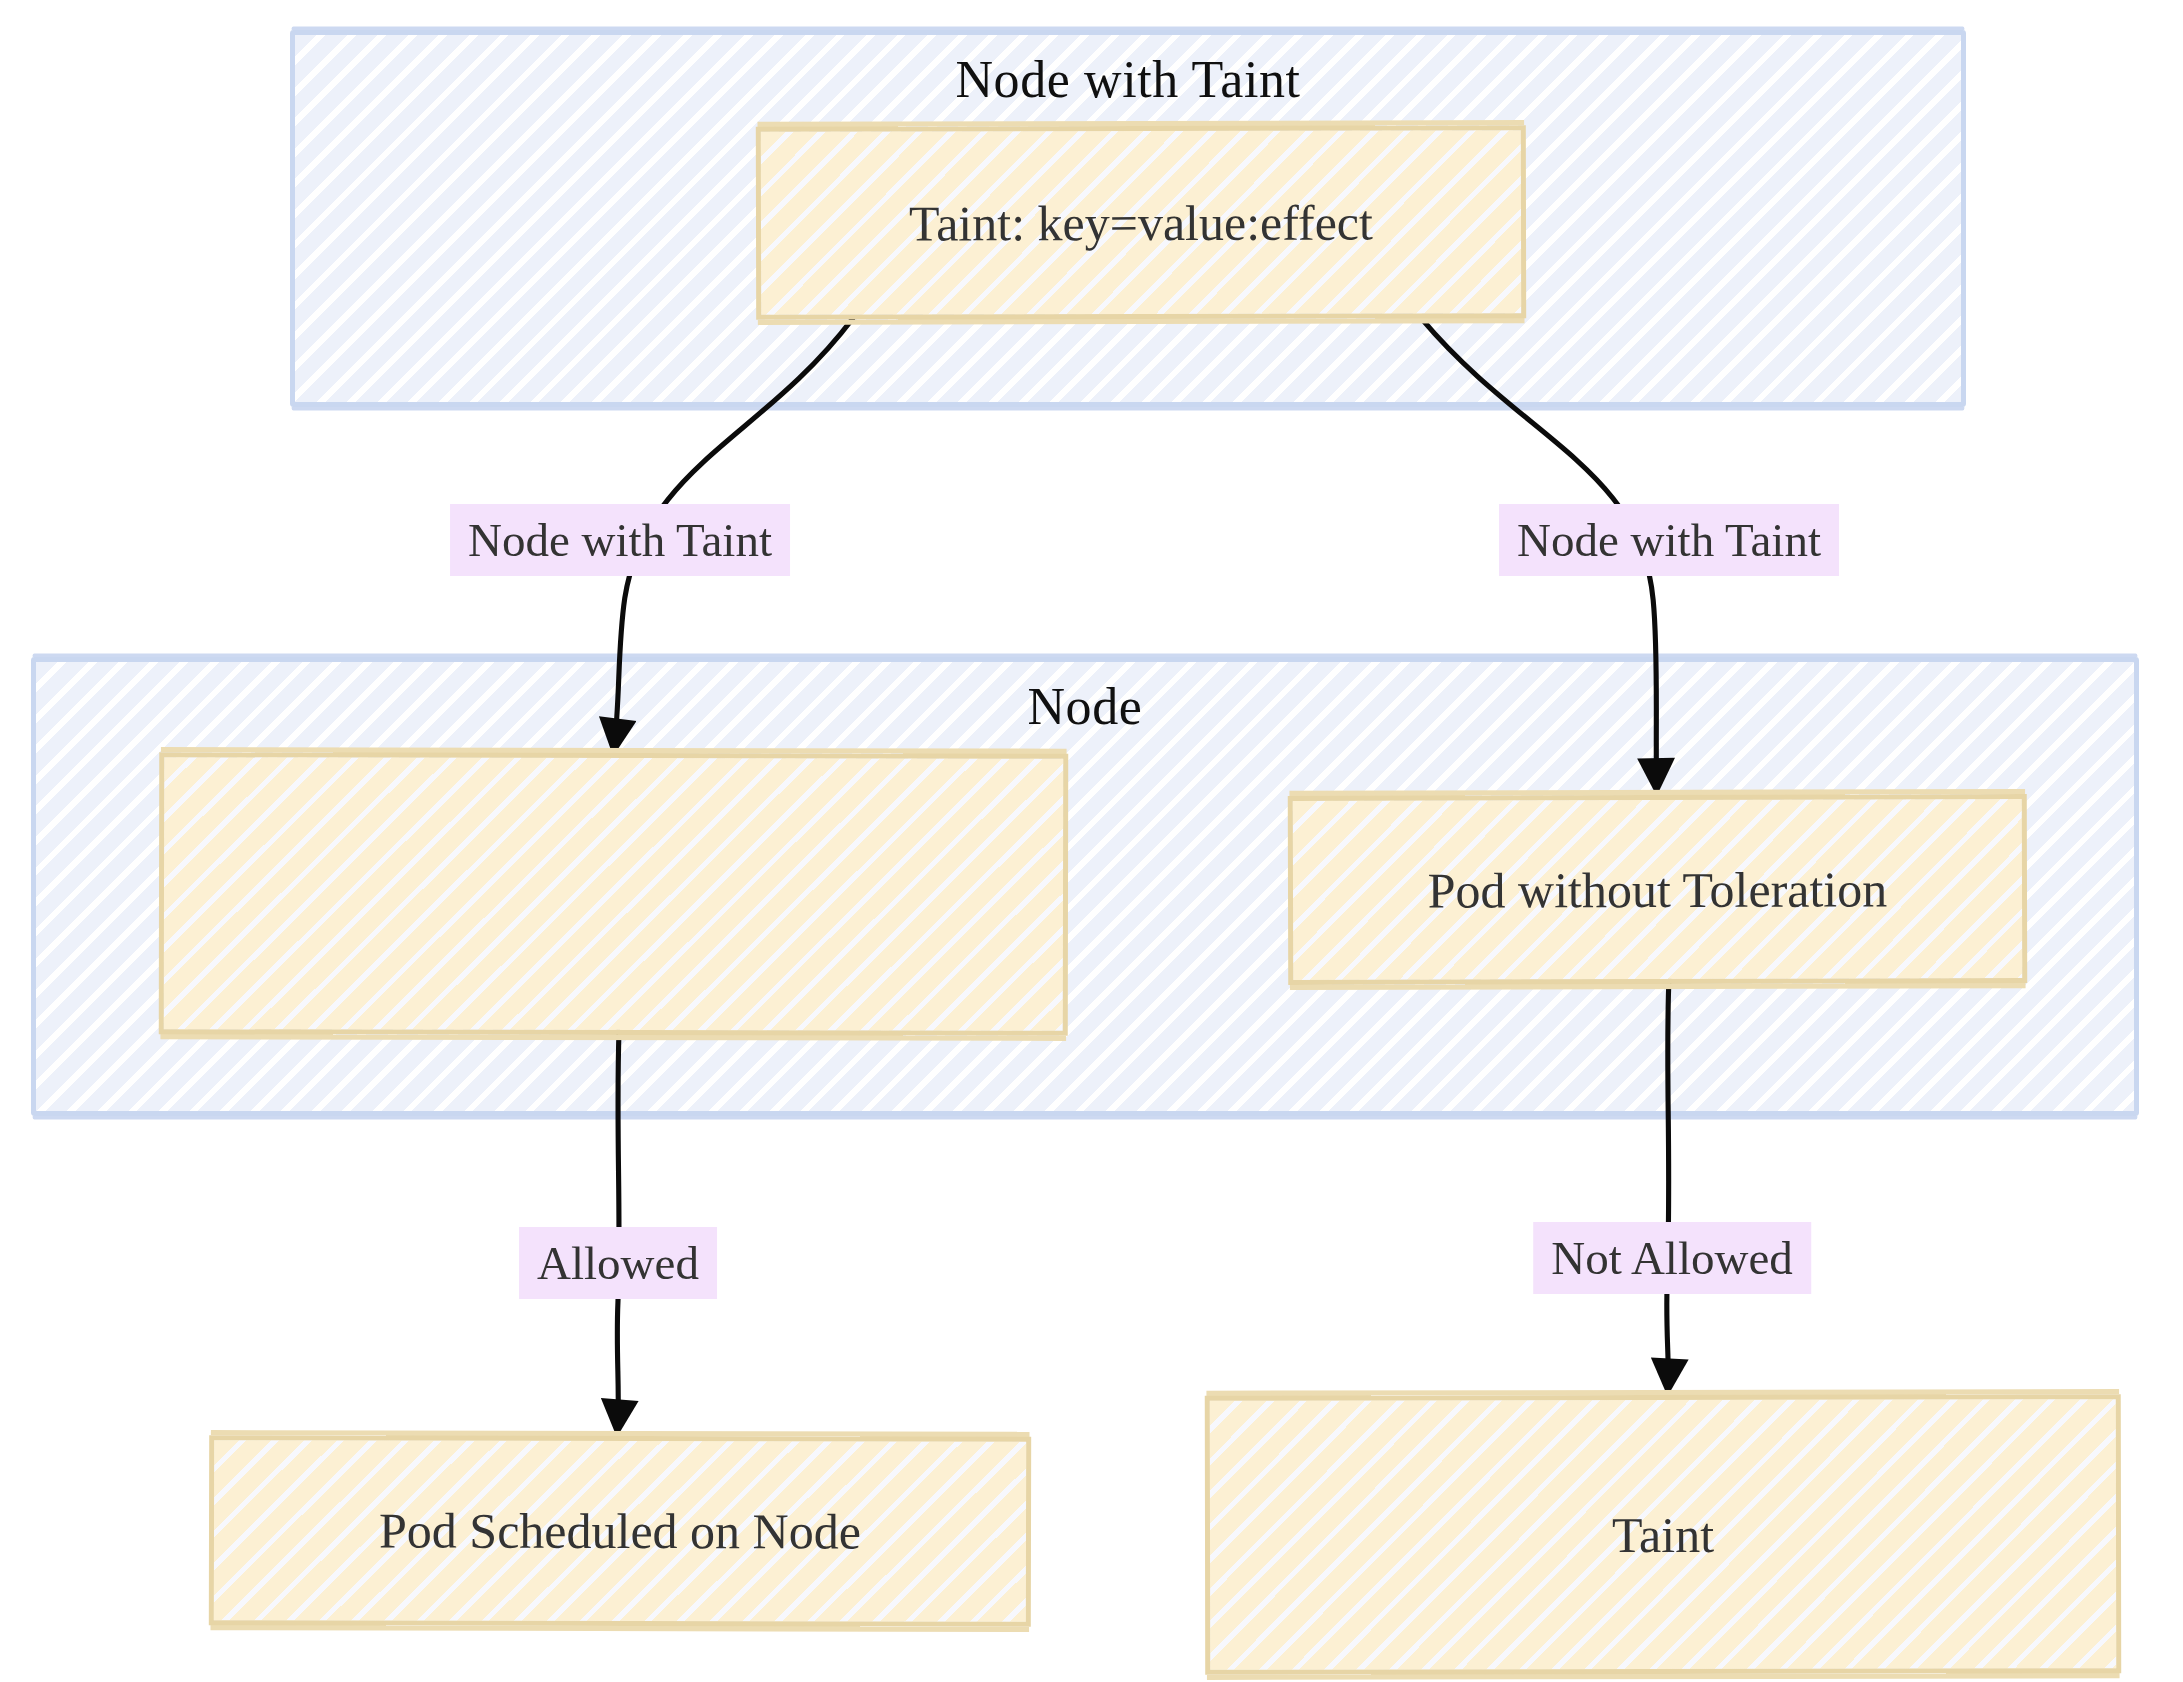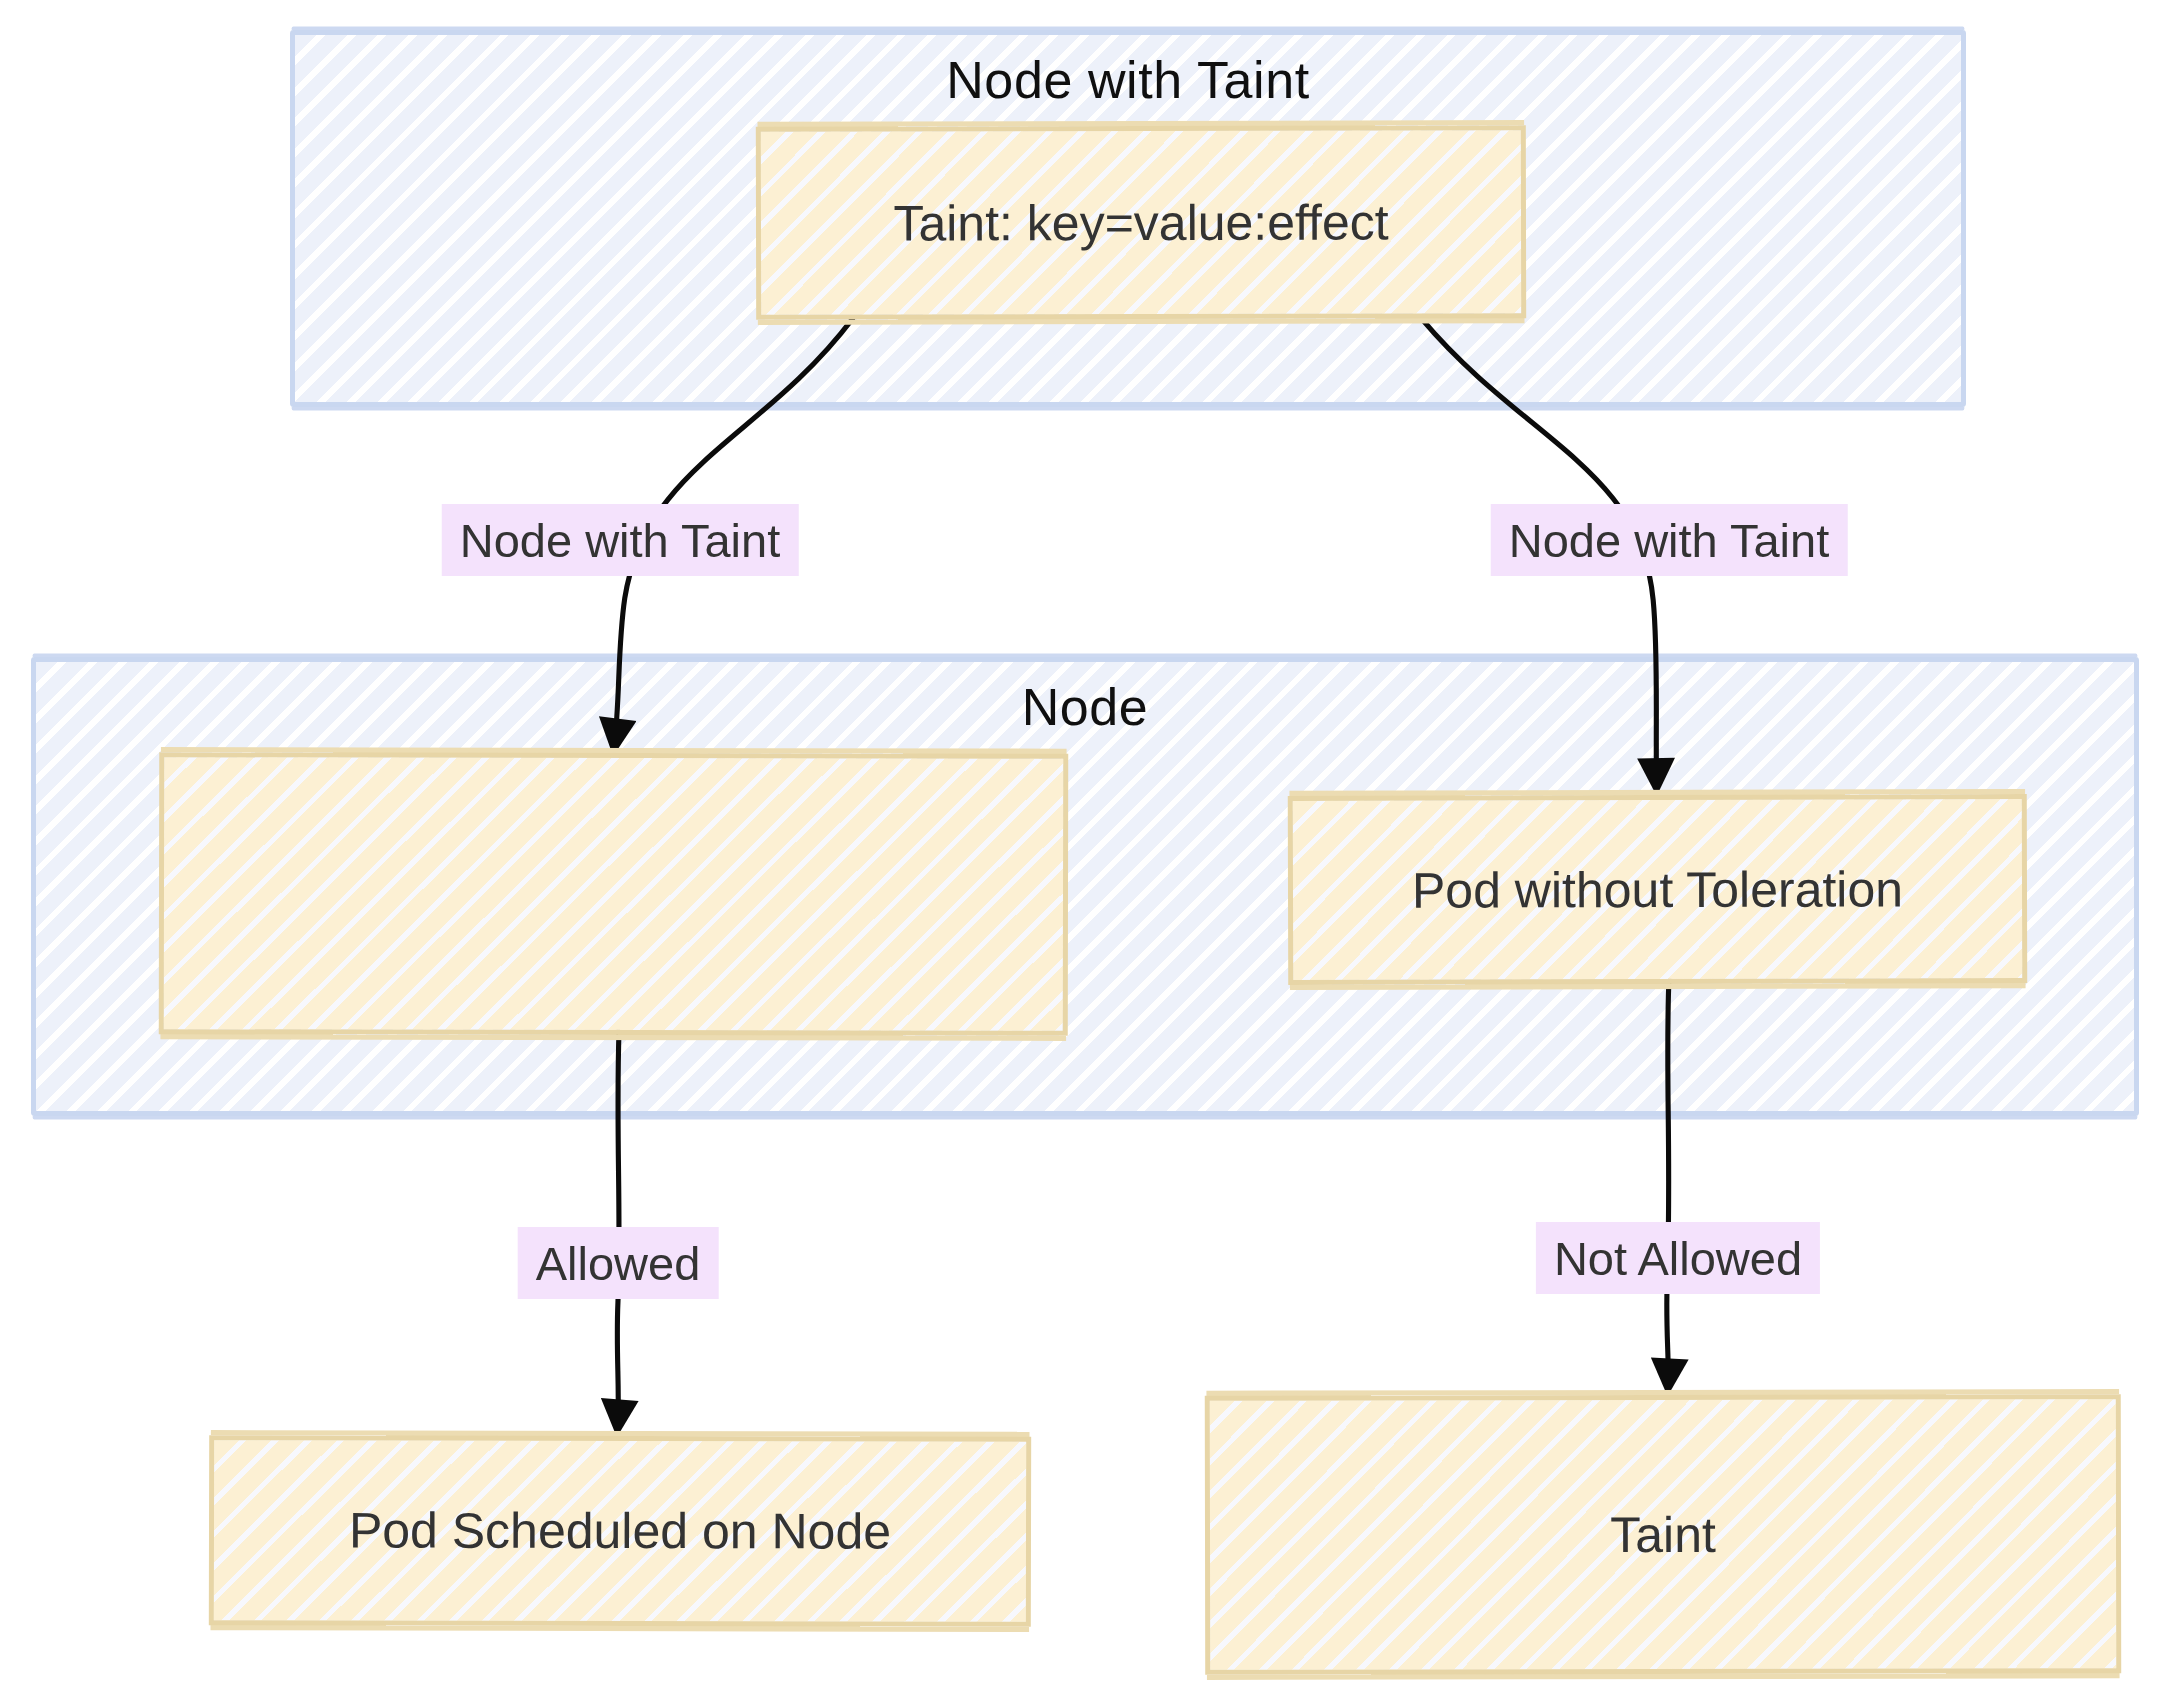--- a/index.html
+++ b/index.html
@@ -1,21 +1,21 @@
 <!DOCTYPE html>
 <html style="font-size:9px"><head>
 <meta charset="utf-8">
 <style>
   html, body { margin: 0; padding: 0; background: #ffffff; }
   .canvas {
     position: relative;
     width: 2183px;
     height: 1683px;
     overflow: hidden;
-    font-family: Liberation Sans, sans-serif;
+    font-family: Liberation Serif, serif;
     background: #ffffff;
   }
 
   
   .cluster {
     position: absolute;
     border: 5.7px solid #c9d7f0;
     border-radius: 3.4px;
     background: repeating-linear-gradient(135deg, #edf1fa 0 15.4px, #ffffff 15.4px 21.6px);
     box-shadow: 0 -5.1px 0 -1.7px #cdd9f1, 0 5.1px 0 -1.7px #cdd9f1;
@@ -57,21 +57,21 @@
     background: #f4e2fc;
     color: #333333;
     font-size: 47px;
     line-height: 1.0;
     padding: 12.5px 18px;
     white-space: nowrap;
   }
   #elabel-1 { left: 620px; top: 540px; }
   #elabel-2 { left: 1669px; top: 540px; }
   #elabel-3 { left: 618px; top: 1263px; }
-  #elabel-4 { left: 1672px; top: 1258px; margin-left: 6px; }
+  #elabel-4 { left: 1672px; top: 1258px; }
 
   
   .edges-layer {
     position: absolute;
     left: 0; top: 0;
     width: 2183px;
     height: 1683px;
     pointer-events: none;
   }
   .edges-layer path.edge {

